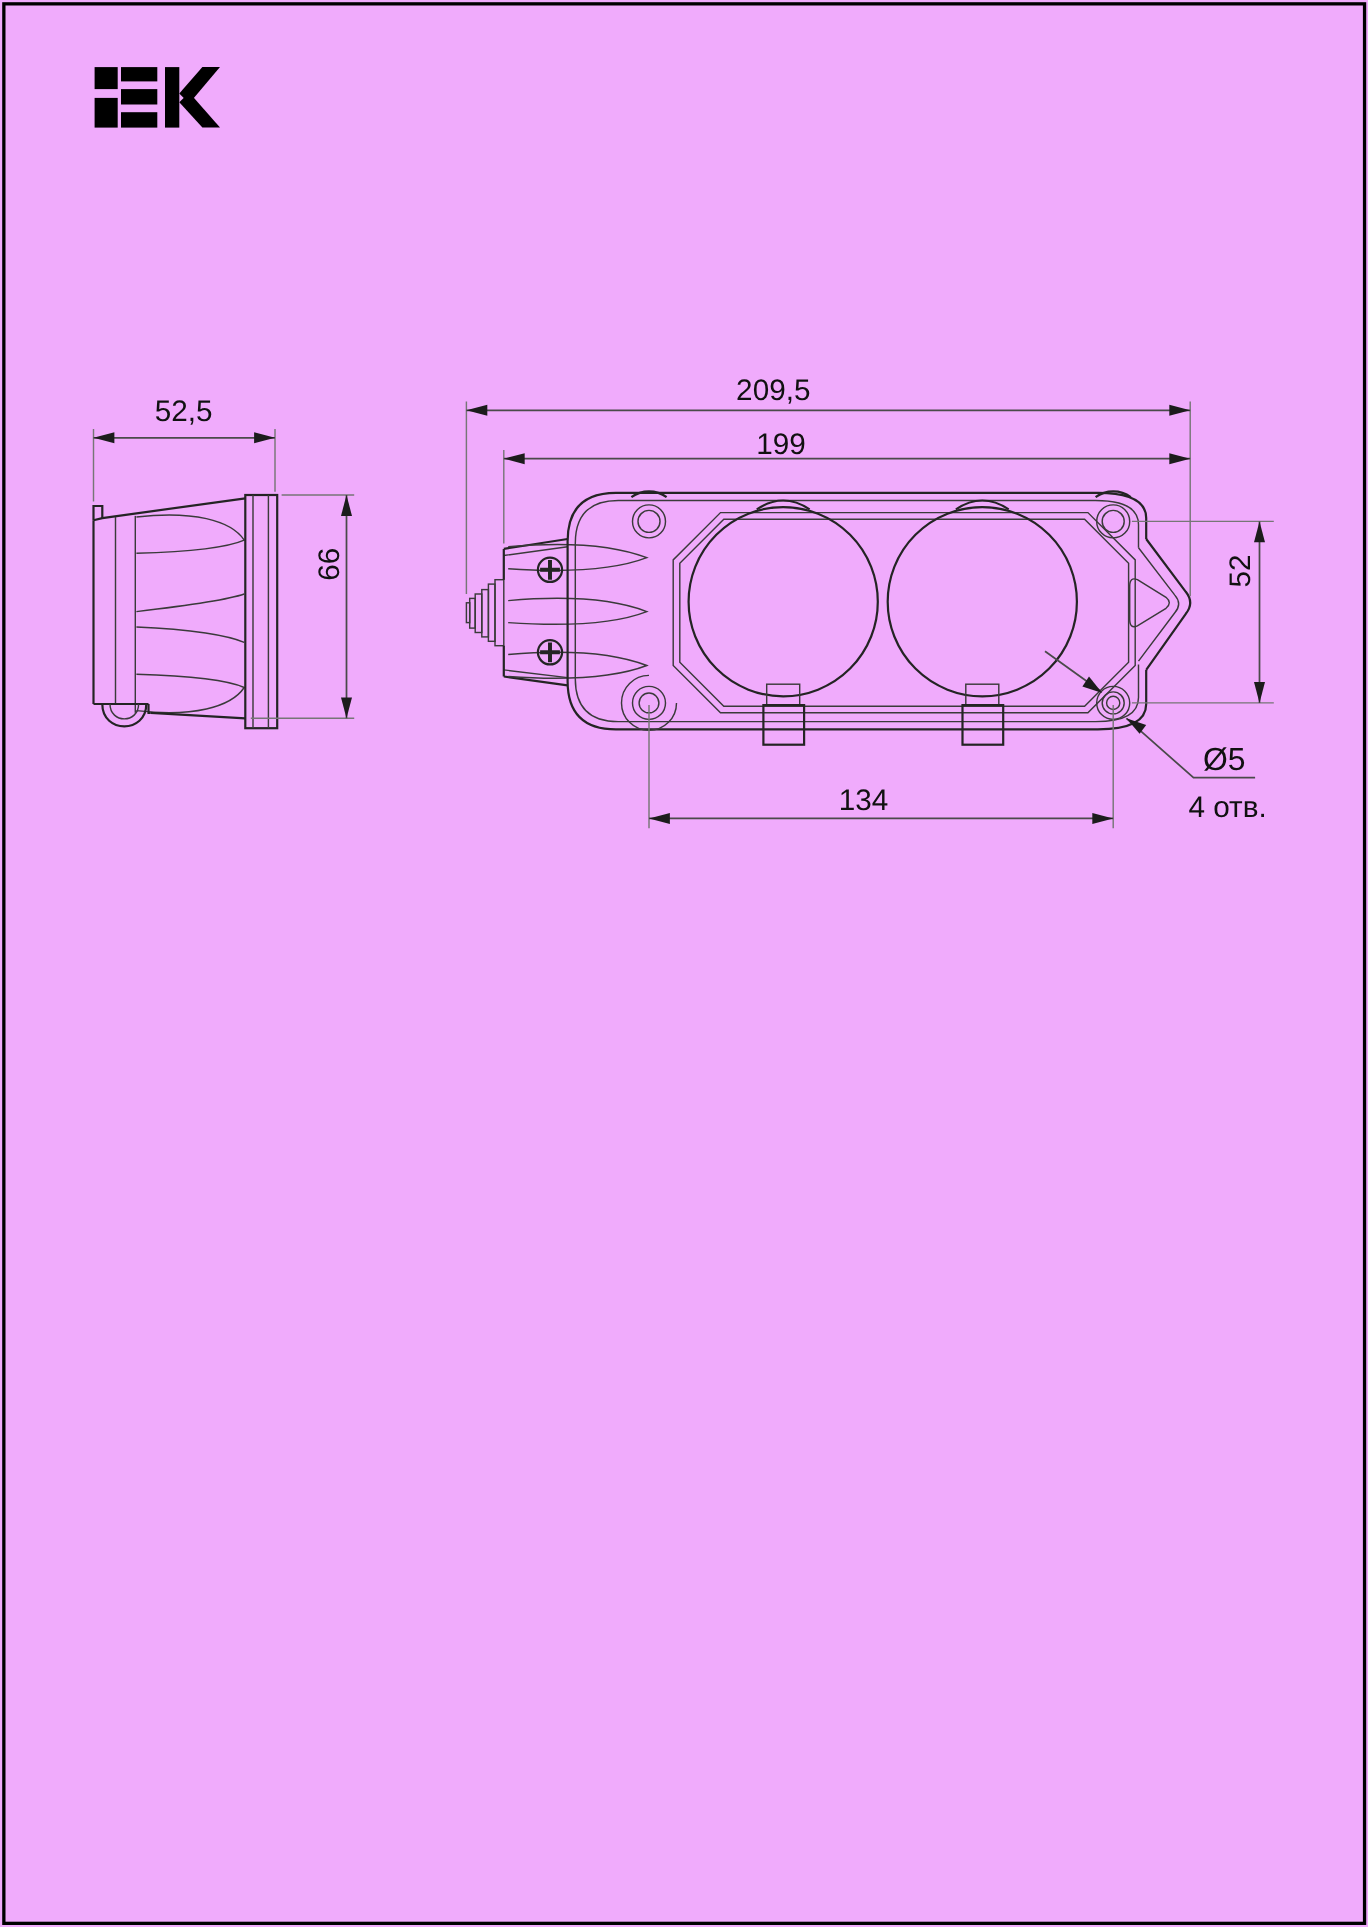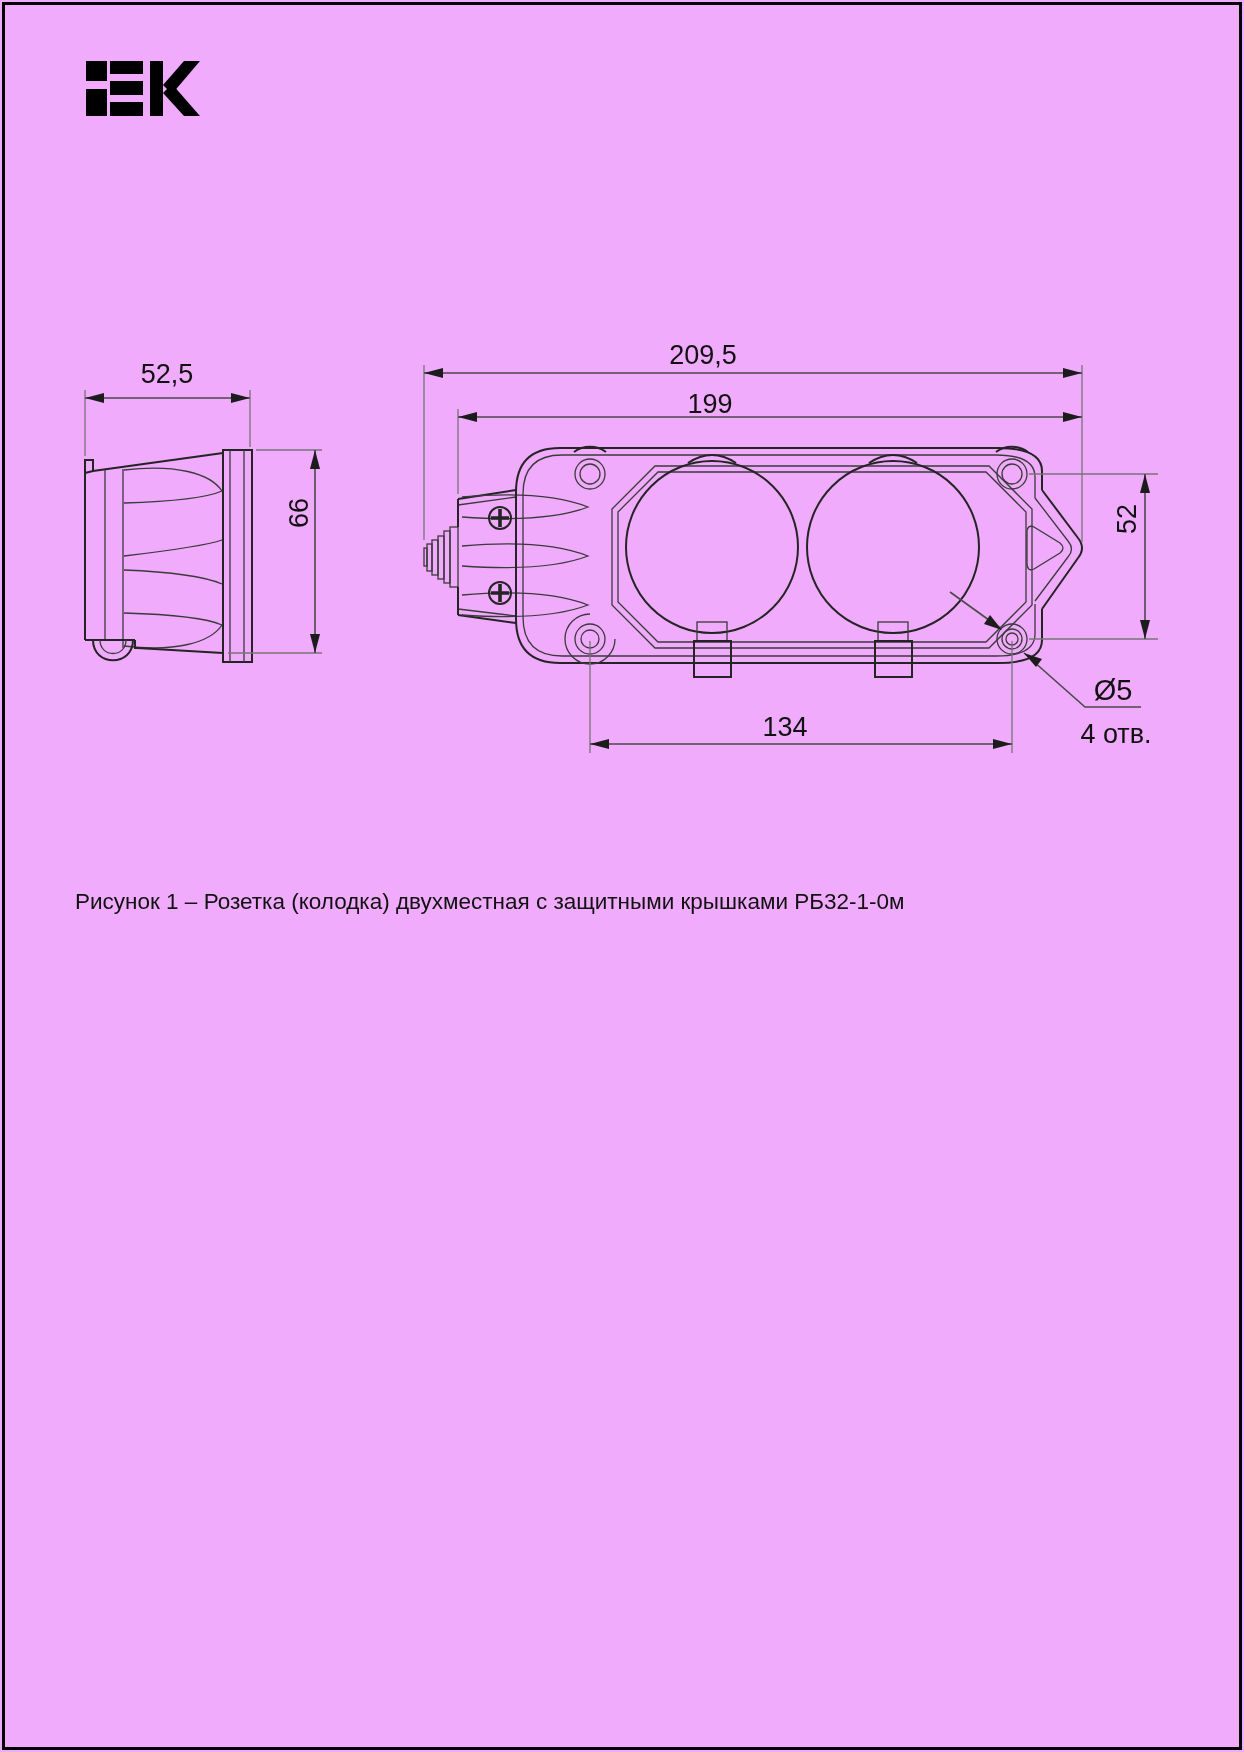--- a/index.html
+++ b/index.html
@@ -203,14 +203,13 @@
         <path class="dim-line" d="M950,592 L1000,628"></path>
         <path class="dim-line" d="M1024,653 L1085,707 L1141,707"></path>
         <polygon class="arrow" points="1002,630 984,624 990,615"></polygon>
         <polygon class="arrow" points="1024,653 1036,667 1042,659"></polygon>
         <text class="dim-text" x="1113" y="700" text-anchor="middle" style="font-size:29px">Ø5</text>
         <text class="dim-text" x="1116" y="743" text-anchor="middle">4 отв.</text>
       </g>
     </g>
   </svg>
 
-  <div class="caption">Рисунок 1 – Розетка (колодка) двухместная с защитными крышками РБ32-1-0м</div>
 </div>
 
 </body></html>

